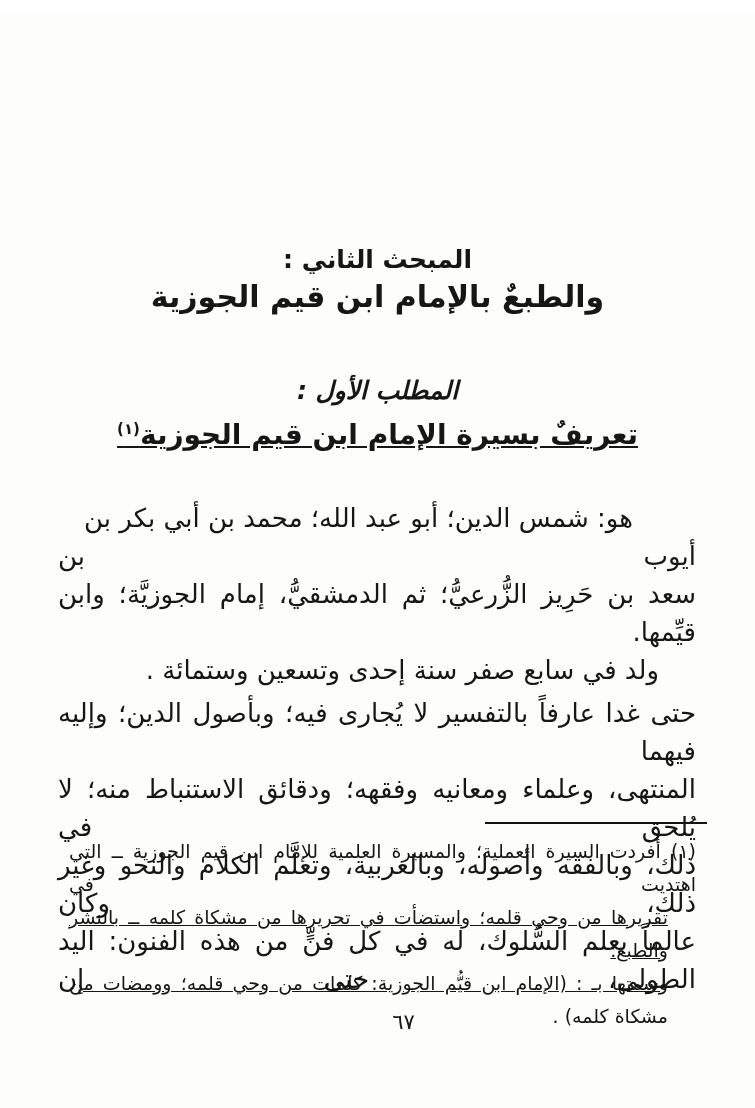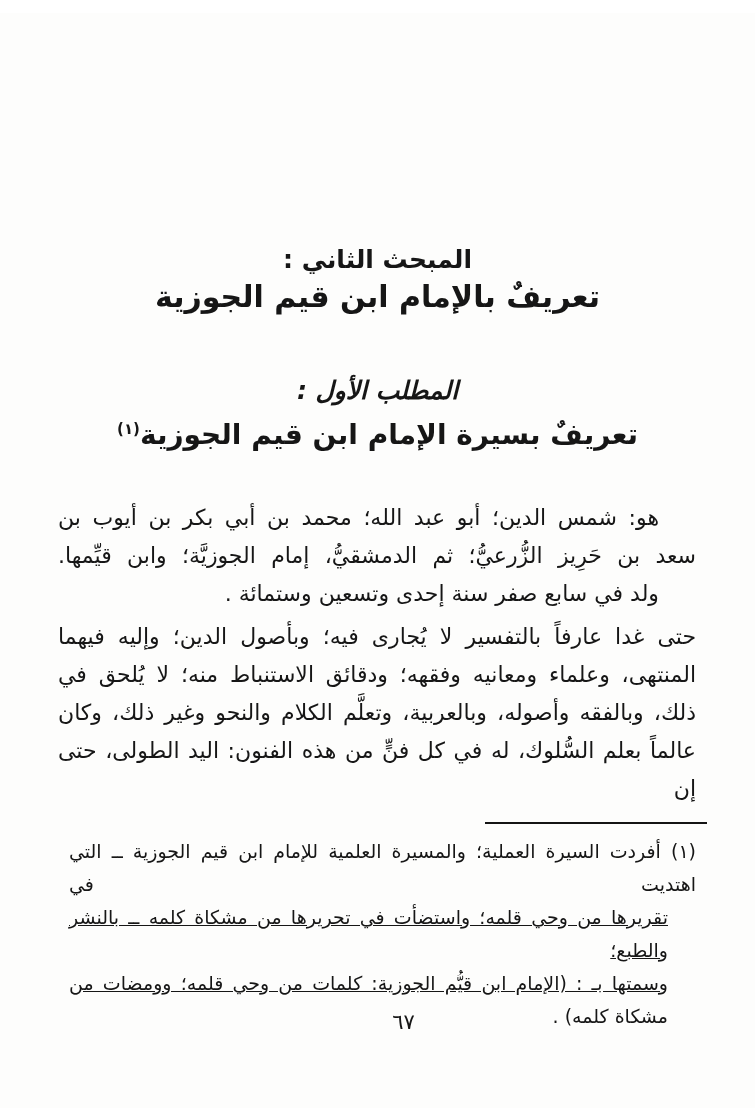--- a/index.html
+++ b/index.html
@@ -23,33 +23,33 @@
     position: absolute;
     left: 0;
     right: 0;
     text-align: center;
     font-weight: 700;
     line-height: 1.3;
   }
   .section-label   { top: 231px; font-size: 25px; }
   .section-title   { top: 264px; font-size: 30px; }
   .subsection-label{ top: 362px; font-size: 25px; font-style: italic; }
-  .subsection-title{ top: 404px; font-size: 28px; }
+  .subsection-title{ top: 404px; font-size: 28px; text-decoration: underline; }
   .fn-ref {
     font-size: 15px;
     vertical-align: super;
     font-weight: 700;
   }
   
   .body-block {
     position: absolute;
     top: 486px;
     right: 59px;
     left: 58px;
-    font-size: 22px;
+    font-size: 26px;
     line-height: 38px;
   }
   .bline {
     text-align: justify;
     text-align-last: justify;
   }
   .bline-short {
     text-align: right;
     text-align-last: right;
   }
@@ -93,21 +93,21 @@
     font-size: 21px;
   }
 </style>
 </head>
 <body>
 
 <div class="page">
 
   <div class="h-center section-label">المبحث الثاني :</div>
 
-  <div class="h-center section-title">تعريفٌ بالإمام ابن قيم الجوزية</div>
+  <div class="h-center section-title">والطبعٌ بالإمام ابن قيم الجوزية</div>
 
   <div class="h-center subsection-label">المطلب الأول :</div>
 
   <div class="h-center subsection-title">
     <span>تعريفٌ بسيرة الإمام ابن قيم الجوزية</span><sup class="fn-ref">(١)</sup>
   </div>
 
   <div class="body-block">
 
     <div>

